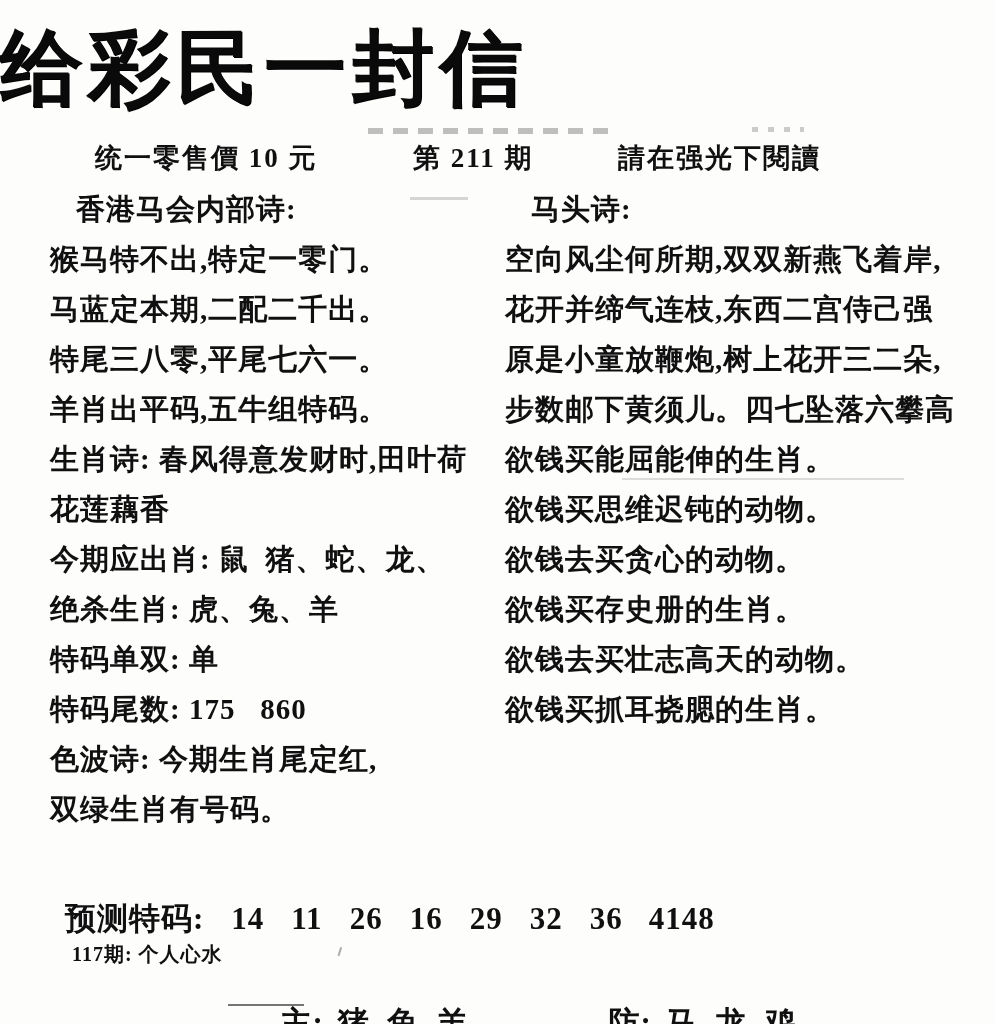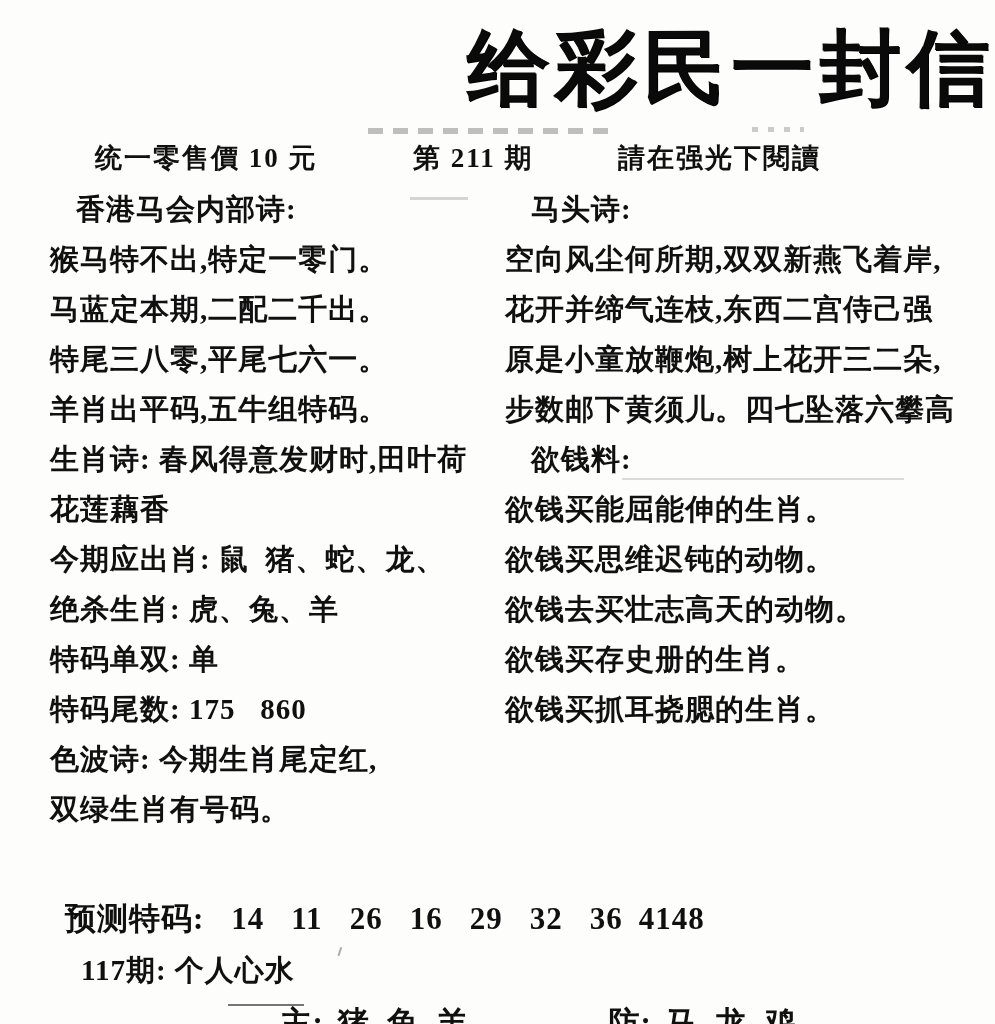--- a/index.html
+++ b/index.html
@@ -7,42 +7,42 @@
     position:relative;
     width:995px;height:1024px;
     background:#fdfdfc;
     color:#101010;
     font-family:"Liberation Serif","DejaVu Serif",serif;
     font-weight:bold;
     overflow:hidden;
   }
   .title{
     position:absolute;top:14px;left:0;width:100%;
-    margin:0;text-align:right;
+    margin:0;text-align:left;
     font-family:"DejaVu Sans","Liberation Sans",sans-serif;
     font-size:82px;font-weight:900;letter-spacing:6px;
     color:#0a0a0a;
     text-shadow:1px 1px 0 #000;
   }
   .info-bar{position:absolute;top:140px;left:0;width:100%;height:36px;font-size:27px;letter-spacing:2px;text-decoration:underline;}
   .info-bar span{position:absolute;white-space:pre;}
   .info-price{left:95px;}
   .info-issue{left:413px;}
   .info-notice{left:618px;}
   .col{position:absolute;top:185px;font-size:29px;letter-spacing:1px;}
   .col-left{left:50px;width:450px;}
   .col-right{left:505px;width:488px;font-family:Liberation Serif, serif;}
   .row{height:50px;display:flex;align-items:center;white-space:pre;}
   .row.heading{padding-left:26px;}
   .footer-line{position:absolute;white-space:pre;font-size:30px;letter-spacing:1px;}
   .prediction{top:862px;left:30px;font-size:31px;}
   .prediction .nums{display:inline;}
   .prediction .num{margin-left:27px;}
-  .prediction .num:last-child{margin-left:16px;}
-  .issue-note{top:918px;left:48px;font-size:29px;}
+  .prediction .num:last-child{margin-left:26px;}
+  .issue-note{top:918px;left:48px;font-size:20px;}
   .picks{top:966px;left:0;width:100%;font-size:31px;}
   .picks .main-group{position:absolute;left:228px;top:0;}
   .picks .guard-group{position:absolute;left:556px;top:0;}
   .picks .label{margin-right:14px;}
   
   .artifact{position:absolute;pointer-events:none;}
   .smudge-title{top:128px;left:368px;width:248px;height:6px;
     background:repeating-linear-gradient(90deg,#8b8b8b 0 15px,transparent 15px 25px);
     opacity:.55;filter:blur(.5px);}
   .dots-title{top:127px;left:752px;width:52px;height:5px;
@@ -88,25 +88,25 @@
     <div class="row">色波诗: 今期生肖尾定红,</div>
     <div class="row">双绿生肖有号码。</div>
   </div>
 
   <div class="col col-right">
     <div class="row heading">马头诗:</div>
     <div class="row">空向风尘何所期,双双新燕飞着岸,</div>
     <div class="row">花开并缔气连枝,东西二宫侍己强</div>
     <div class="row">原是小童放鞭炮,树上花开三二朵,</div>
     <div class="row">步数邮下黄须儿。四七坠落六攀高</div>
-    <div class="row heading">欲钱料:</div>
     <div class="row">欲钱买能屈能伸的生肖。</div>
     <div class="row">欲钱买思维迟钝的动物。</div>
+    <div class="row">欲钱去买贪心的动物。</div>
+    <div class="row">欲钱买存史册的生肖。</div>
     <div class="row">欲钱去买壮志高天的动物。</div>
-    <div class="row">欲钱买存史册的生肖。</div>
     <div class="row">欲钱买抓耳挠腮的生肖。</div>
   </div>
 
   <div class="footer-line prediction">
     <span>预测特码:</span><span class="nums"><span class="num">14</span><span class="num">11</span><span class="num">26</span><span class="num">16</span><span class="num">29</span><span class="num">32</span><span class="num">36</span><span class="num">4148</span></span>
   </div>
 
   <div class="footer-line issue-note">
     <span>117期:</span><span> </span><span>个人心水</span>
   </div>

